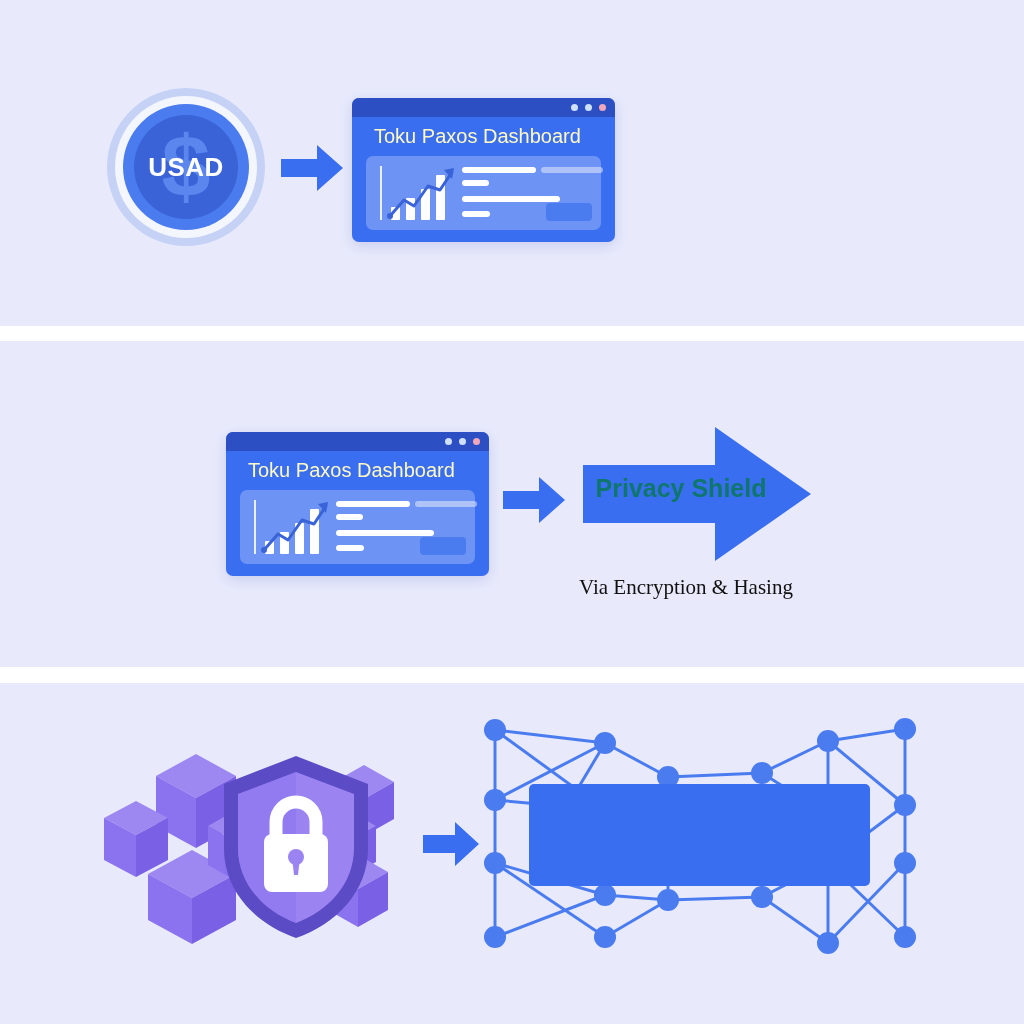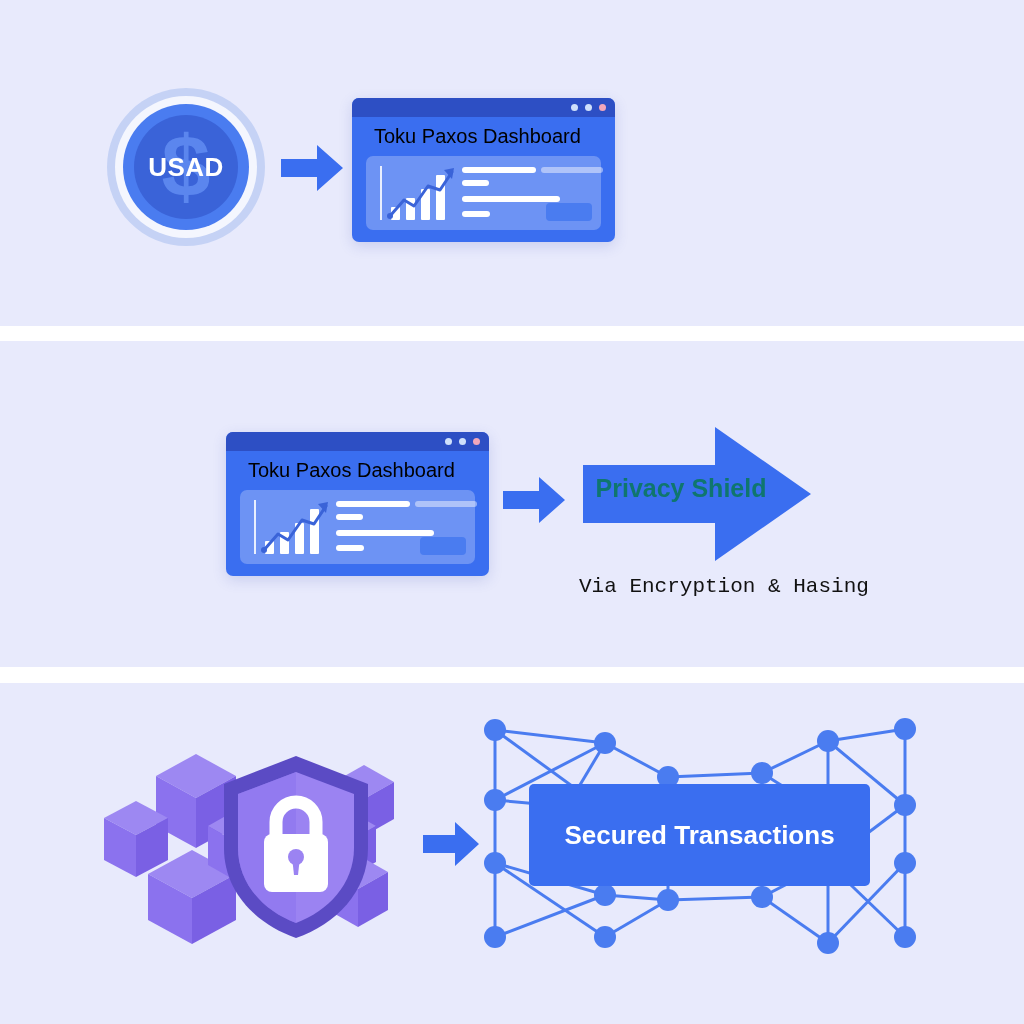--- a/index.html
+++ b/index.html
@@ -132,21 +132,21 @@
   .dot {
     width: 7px;
     height: 7px;
     border-radius: 50%;
   }
   .dot.d1 { background: #cfe0fb; }
   .dot.d2 { background: #cfe0fb; }
   .dot.d3 { background: #f2a7bb; }
 
   .window-title {
-    color: #000000;
+    color: #fef9c3;
     font-size: 20px;
     padding: 8px 0 6px 22px;
     font-family: "Liberation Sans", sans-serif;
     white-space: nowrap;
   }
 
   .window-body {
     position: relative;
     margin: 2px 14px 0 14px;
     height: 74px;
@@ -213,21 +213,21 @@
     color: #0f766e;
     font-size: 25px;
     font-weight: bold;
     font-family: "Liberation Sans", sans-serif;
     pointer-events: none;
   }
   .caption {
     position: absolute;
     color: #111111;
     font-size: 21px;
-    font-family: Liberation Mono, monospace;
+    font-family: Liberation Serif, serif;
     white-space: nowrap;
     text-align: center;
   }
   #caption-mid { left: 579px; top: 575px; }
   #caption-bot { left: 566px; top: 911px; }
 
   
   .cubes-wrap {
     position: absolute;
     left: 96px;
@@ -493,18 +493,17 @@
           <circle cx="358" cy="228" r="11"></circle>
           <circle cx="435" cy="14" r="11"></circle>
           <circle cx="435" cy="90" r="11"></circle>
           <circle cx="435" cy="148" r="11"></circle>
           <circle cx="435" cy="222" r="11"></circle>
         </g>
       </svg>
     </div>
 
     <div class="net-banner" style="top:101px;">
-      <span>Secured Transactions</span>
     </div>
 
   </div>
 
 </div>
 
 </body></html>

